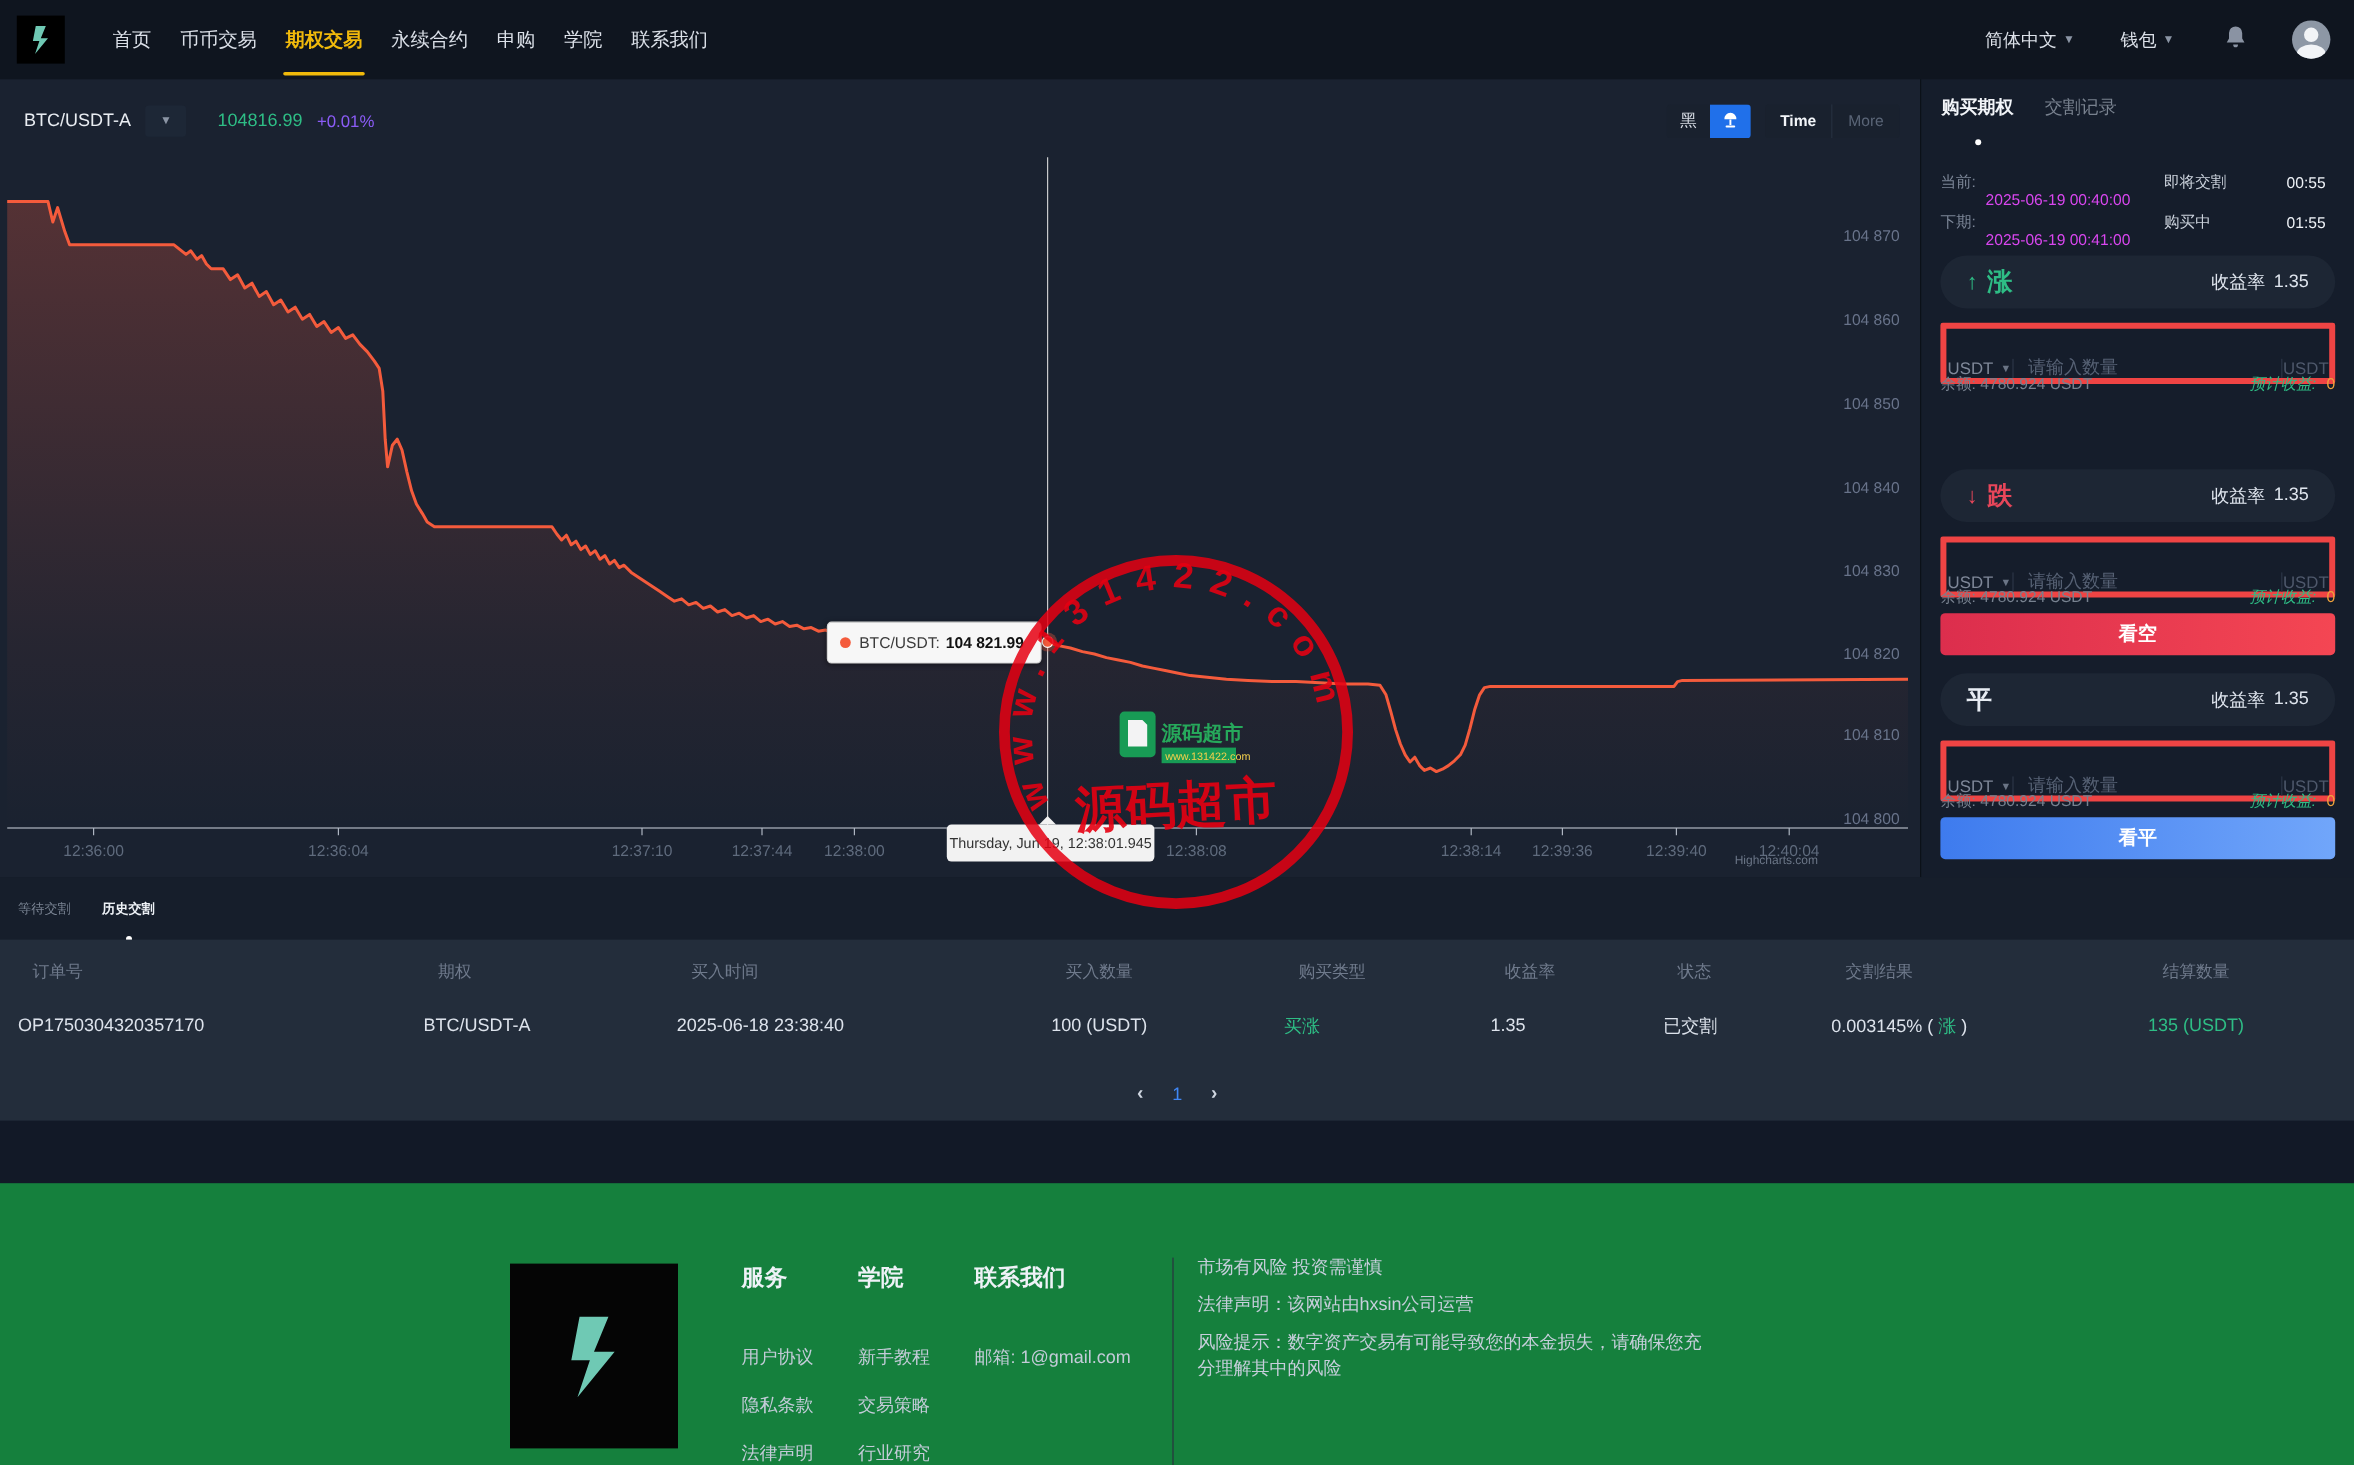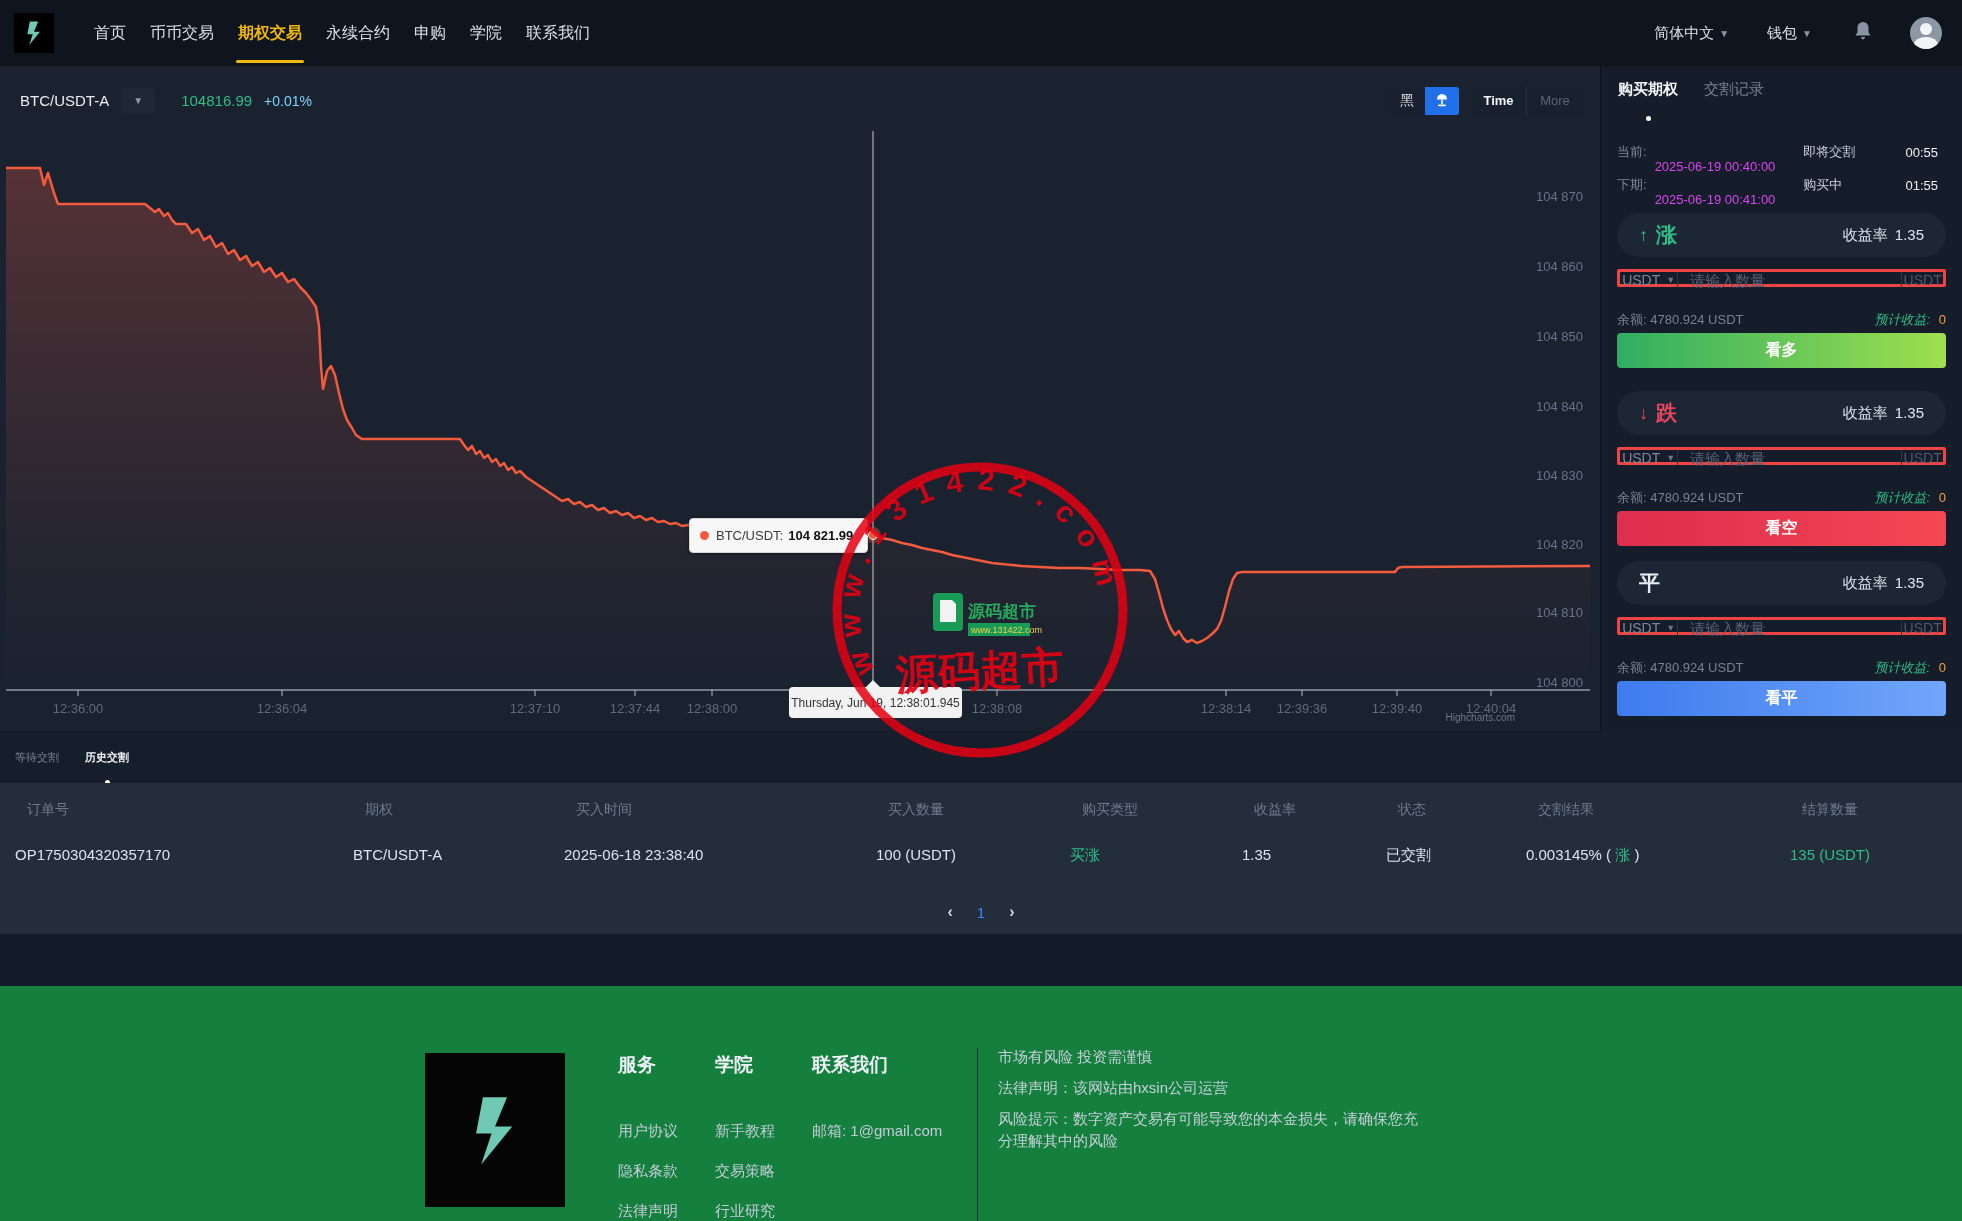--- a/index.html
+++ b/index.html
@@ -31,21 +31,21 @@
             border-radius:50% 50% 0 0; background:#f2f4f7; }
 
   
   .chart-wrap { position:absolute; left:0; top:66px; width:1600px; height:665px; background:#1a2230; }
   .chart-header { position:absolute; left:0; top:14px; width:1600px; height:41px; display:flex;
                   align-items:center; padding:0 17px 0 20px; }
   .pair-name { color:#e9edf2; font-size:15px; }
   .pair-chip { width:34px; height:26px; background:#1d2736; border-radius:3px; margin-left:12px;
                display:flex; align-items:center; justify-content:center; color:#8b95a5; font-size:10px; cursor:pointer; }
   .price { color:#2ebd85; font-size:15px; margin-left:26px; }
-  .change { color:#7dd3fc; font-size:14px; margin-left:12px; }
+  .change { color:#8b5cf6; font-size:14px; margin-left:12px; }
   .spacer { flex:1; }
   .theme-group { display:flex; height:28px; border-radius:3px; overflow:hidden; }
   .theme-black { width:36px; background:#19212e; color:#d9dee6; font-size:14px; display:flex;
                  align-items:center; justify-content:center; cursor:pointer; }
   .theme-lamp { width:34px; background:#2070ea; display:flex; align-items:center; justify-content:center; cursor:pointer; }
   .tm-group { display:flex; height:28px; background:#19212e; border-radius:3px; margin-left:12px; }
   .tm-time { width:56px; display:flex; align-items:center; justify-content:center; color:#f2f5f9;
              font-size:13px; font-weight:bold; border-right:1px solid #26303f; cursor:pointer; }
   .tm-more { width:56px; display:flex; align-items:center; justify-content:center; color:#5a6577;
              font-size:13px; cursor:pointer; }
@@ -82,22 +82,22 @@
   .info-time { color:#d946ef;margin-top:29px; }
   .info-status { color:#ccd3dd; margin-left:28px; }
   .info-count { color:#eef2f7; margin-left:auto; }
   .dir-card { position:absolute; left:16px; right:16px; height:44px; border-radius:22px;
               background:#1d2634; display:flex; align-items:center; justify-content:space-between;
               padding:0 22px; }
   .dir-name { font-size:21px; font-weight:bold; display:flex; align-items:center; gap:8px; }
   .dir-up { color:#2ebd85; } .dir-down { color:#e8465a; } .dir-flat { color:#e7ecf3; }
   .dir-arrow { font-size:18px; font-weight:normal; }
   .rate-side { font-size:15px; color:#dfe5ee; display:flex; gap:7px; }
-  .amt-row { position:absolute; left:16px; right:16px; height:18px; border:3px solid #ef4444;
-             border-radius:2px; display:flex; align-items:flex-start; }
+  .amt-row { position:absolute; left:16px; right:16px; height:51px; border:5px solid #ef4444;
+             border-radius:2px; display:flex; align-items:flex-end; }
   .amt-cur { width:70px; border-right:1px solid #2b3546; display:flex; align-items:center;
              justify-content:center; gap:6px; color:#7e8798; font-size:14px; cursor:pointer; }
   .amt-cur .caret { margin-left:0; font-size:9px; color:#6a7485; }
   .amt-input { flex:1; background:transparent; border:none; outline:none; color:#aeb6c4;
                font-size:15px; padding:0 12px; font-family:inherit; }
   .amt-input::placeholder { color:#566174; }
   .amt-unit { width:50px; border-left:1px solid #2b3546; display:flex; align-items:center;
               justify-content:center; color:#4e586b; font-size:14px; }
   .bal-row { position:absolute; left:16px; right:16px; display:flex; justify-content:space-between;
              font-size:13px; }
@@ -300,21 +300,20 @@
     <div class="bal-row" style="top:245px">
       <span class="bal-left">
         <span>余额:</span>
         <span>4780.924 USDT</span>
       </span>
       <span>
         <span class="est-label">预计收益:</span>
         <span class="est-val">0</span>
       </span>
     </div>
-    <button class="act-btn btn-long" style="top:267px">看多</button>
 
     <div class="dir-card" style="top:325px">
       <span class="dir-name dir-down">
         <span class="dir-arrow">↓</span>
         <span>跌</span>
       </span>
       <span class="rate-side">
         <span>收益率</span>
         <span>1.35</span>
       </span>

